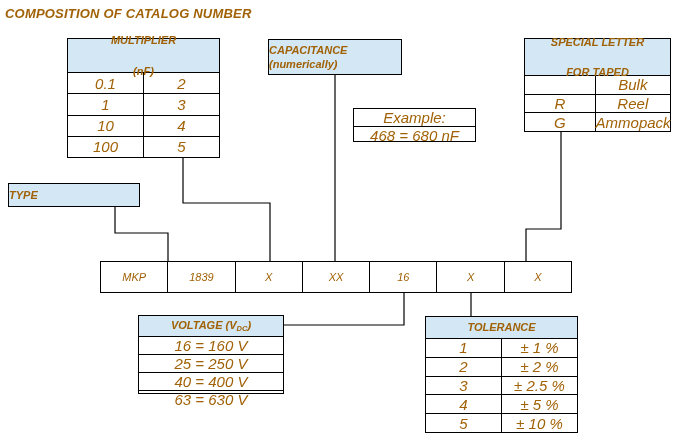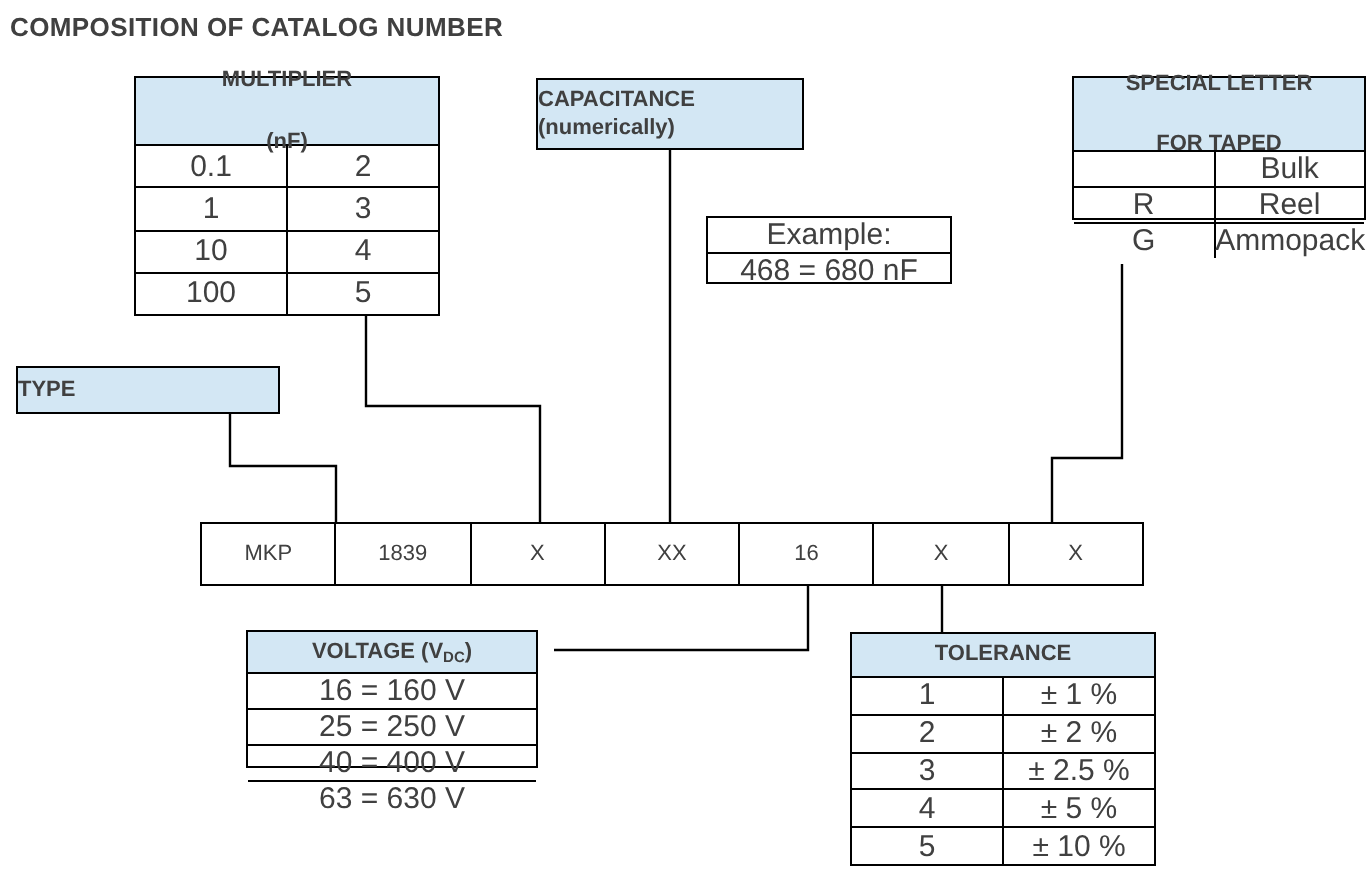--- a/index.html
+++ b/index.html
@@ -1,19 +1,19 @@
 <!DOCTYPE html>
 <html><head>
 <meta charset="utf-8">
 <style>
   :root { --blue:#d3e7f4; --ink:#000; }
   html,body { margin:0; padding:0; background:#fff; }
   .canvas {
     position:relative; width:683px; height:447px; background:#fff;
-    font-family:"Liberation Sans", sans-serif; color:#404040; overflow:hidden;
+    font-family:"Liberation Sans", sans-serif; color:#a16207; overflow:hidden;font-style:italic;
   }
   .title {
     position:absolute; left:5px; top:6px;
     font-size:13px; font-weight:bold; letter-spacing:.2px;
   }
   
   .wires { position:absolute; left:0; top:0; width:683px; height:447px; }
   
   .vt {
     position:absolute; box-sizing:border-box; border:1.5px solid var(--ink);
@@ -96,21 +96,21 @@
 
   <div class="vt" style="left:353px; top:108px; width:123px; height:34px">
     <div class="r">
       <div class="c">Example:</div>
     </div>
     <div class="r">
       <div class="c">468 = 680 nF</div>
     </div>
   </div>
 
-  <div class="vt" style="left:536px; top:38px; width:147px; height:72px">
+  <div class="vt" style="left:524px; top:38px; width:147px; height:94px">
     <div class="hd" style="height:36px">
       <span>SPECIAL LETTER</span>
       <span>FOR TAPED</span>
     </div>
     <div class="r">
       <div class="c" style="flex:0 0 48%"></div>
       <div class="c">Bulk</div>
     </div>
     <div class="r">
       <div class="c" style="flex:0 0 48%">R</div>
@@ -129,21 +129,21 @@
   <div class="catrow" style="left:100px; top:261px; width:472px; height:32px">
     <div class="cell">MKP</div>
     <div class="cell">1839</div>
     <div class="cell">X</div>
     <div class="cell">XX</div>
     <div class="cell">16</div>
     <div class="cell">X</div>
     <div class="cell">X</div>
   </div>
 
-  <div class="vt" style="left:123px; top:315px; width:146px; height:69px">
+  <div class="vt" style="left:138px; top:315px; width:146px; height:79px">
     <div class="hd" style="height:20px; flex-direction:row">
       <span><span>VOLTAGE (V</span><sub class="dc">DC</sub><span>)</span></span>
     </div>
     <div class="r">
       <div class="c">16 = 160 V</div>
     </div>
     <div class="r">
       <div class="c">25 = 250 V</div>
     </div>
     <div class="r">

